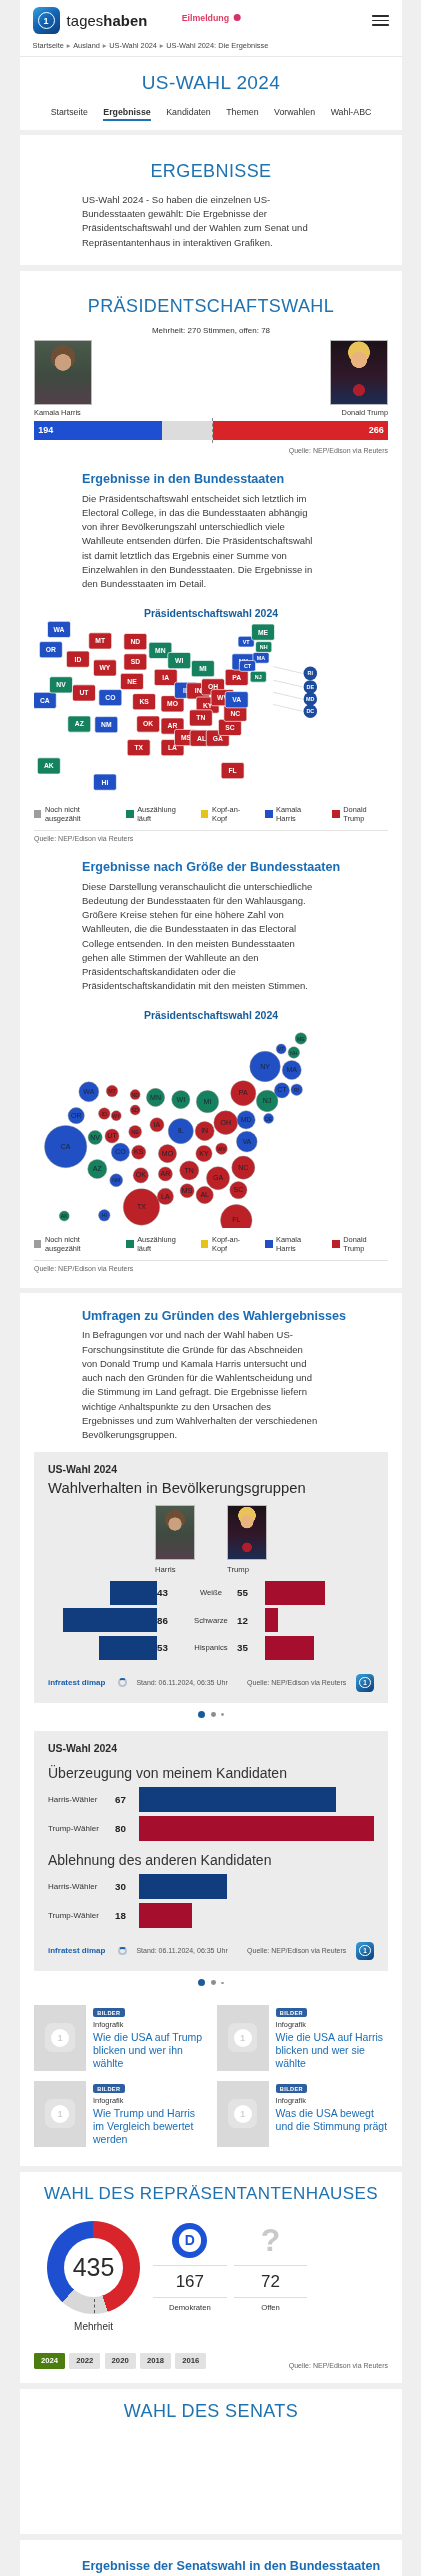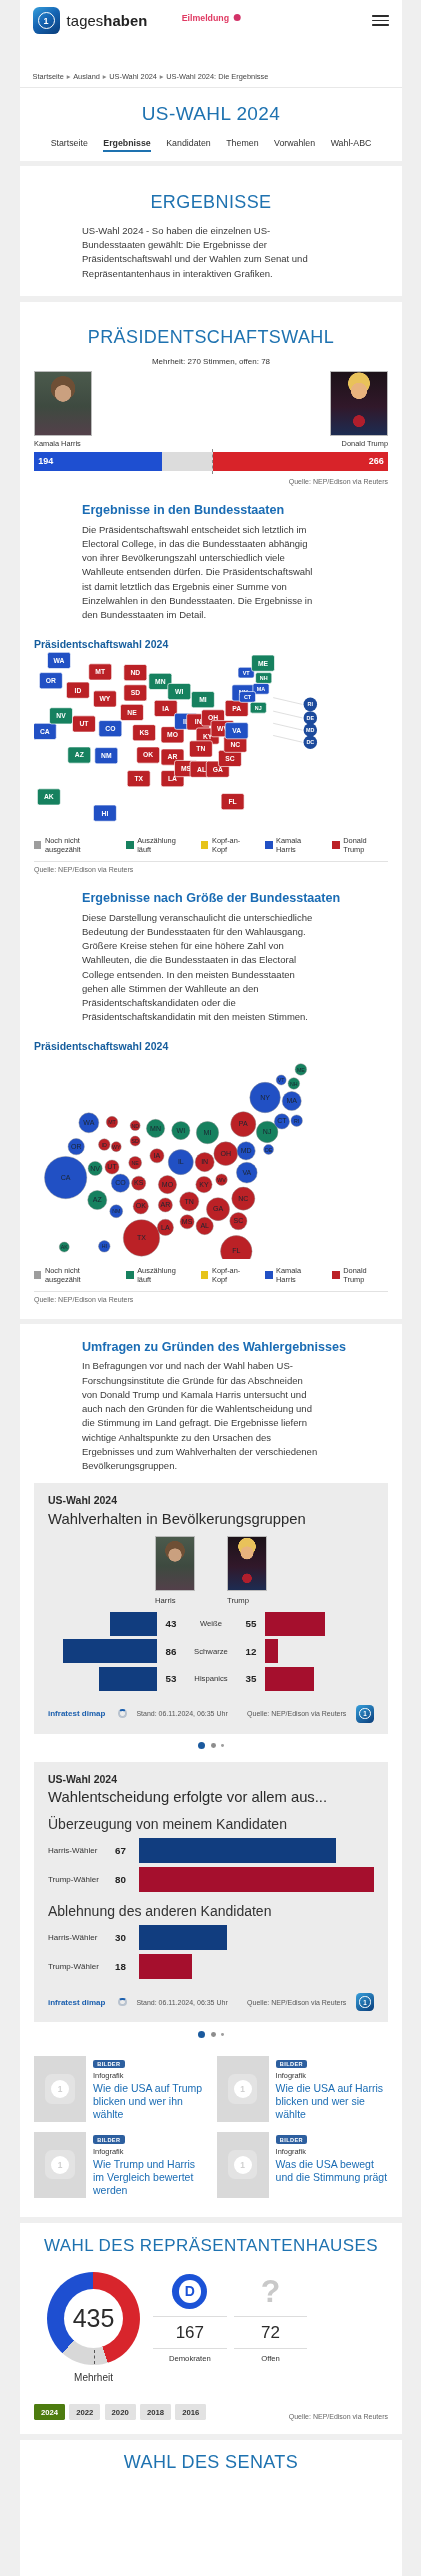--- a/index.html
+++ b/index.html
@@ -11,21 +11,21 @@
   .header { padding:7px 12.6px 4.2px 12.6px; display:flex; align-items:center; position:relative; }
   .ts-logo { width:27px; height:27px; border-radius:6.3px; background:linear-gradient(145deg,#37a0dc 0%,#1565b4 45%,#0a3d7a 100%); display:flex; align-items:center; justify-content:center; flex:0 0 auto; }
   .ts-logo .globe { width:17px; height:17px; border:1.4px solid #fff; border-radius:50%; color:#fff; font-size:9px; font-weight:bold; display:flex; align-items:center; justify-content:center; }
   .brand { font-size:14.8px; color:#222; margin-left:7px; letter-spacing:0.1px; }
   .brand b { font-weight:bold; }
   .breaking { position:absolute; left:50%; transform:translateX(-50%); top:12.6px; font-size:8.8px; font-weight:bold; color:#e03a63; display:flex; align-items:center; gap:4.2px; }
   .breaking .dot { width:7px; height:7px; border-radius:50%; background:#d23368; }
   .burger { margin-left:auto; width:17px; height:11.2px; display:flex; flex-direction:column; justify-content:space-between; cursor:pointer; }
   .burger span { height:1.8px; background:#2b2b2b; border-radius:0.7px; }
 
-  .breadcrumb { padding:2.8px 12.6px 5.6px 12.6px; font-size:7.4px; color:#444; border-bottom:0.7px solid #e8e8e8;margin-top:31px; }
+  .breadcrumb { padding:2.8px 12.6px 5.6px 12.6px; font-size:7.4px; color:#444; border-bottom:0.7px solid #e8e8e8; }
   .breadcrumb .sep { color:#888; margin:0 2.8px; }
 
   .big-title { text-align:center; font-size:19px; color:#1e72b0; padding:15.5px 0 9.8px 0; letter-spacing:0.4px; }
   .tabs { display:flex; justify-content:center; gap:15.5px; padding:2.8px 0 8.4px 0; font-size:8.8px; color:#333; }
   .tab { padding-bottom:2.8px; cursor:pointer; }
   .tab.active { font-weight:bold; border-bottom:2.1px solid #1e72b0; }
 
   .section-pad { padding:12.6px 14px 15.5px 14px; }
   .center-head { text-align:center; font-size:18px; color:#1e72b0; letter-spacing:0.4px; padding:12.6px 0 7px 0; }
   .lead { margin:4.2px 0 0 48px; width:236px; font-size:9.5px; line-height:1.5; color:#3a3a3a; }
@@ -46,40 +46,40 @@
 
   .ebar { display:flex; height:19px; position:relative; }
   .ebar .seg { height:100%; }
   .ebar .num { color:#fff; font-size:9px; font-weight:bold; line-height:19px; }
   .ebar .num.l { padding-left:4.2px; }
   .ebar .num.r { padding-right:4.2px; text-align:right; }
   .ebar .marker { position:absolute; top:-2.8px; bottom:-2.8px; border-left:1.4px dashed #8a8a8a; }
   .quelle { text-align:right; font-size:7px; color:#666; margin-top:7px; }
 
   h3.sub { margin:18px 0 5.6px 48px; font-size:12.6px; color:#1a6cb4; font-weight:bold; }
-  .chart-label { font-size:10.5px; font-weight:bold; color:#155d9d; margin:15.5px 0 1.4px 0; }
+  .chart-label { font-size:10.5px; font-weight:bold; color:#155d9d; margin:15.5px 0 1.4px 0;text-align:center; }
 
   .legend { display:flex; justify-content:center; gap:11.2px; font-size:7.4px; color:#333; padding:5.6px 0 7px 0; }
   .legend .li { display:flex; align-items:center; gap:3.5px; }
   .legend .sw { width:7.7px; height:7.7px; display:inline-block; }
   .src-line { border-top:0.7px solid #e2e2e2; padding-top:4.2px; font-size:7px; color:#666; }
 
   
   .info-card { background:#ececec; margin:9.8px 0 0 0; padding:11.2px 14px 7px 14px; }
   .kicker { font-size:10.5px; font-weight:bold; color:#2b2b2b; }
   .info-title { font-size:14.8px; color:#2b2b2b; margin-top:4.2px; }
   .duo-photos { display:flex; justify-content:center; gap:32px; margin-top:9.8px; }
   .duo { display:flex; flex-direction:column; }
   .photo.small { width:40px; height:55px; }
   .duo .nm { font-size:7.7px; color:#333; margin-top:4.2px; }
   .demo-row { display:flex; align-items:center; height:24px; margin-bottom:3.5px; }
   .demo-barzone { flex:1 1 0; height:100%; display:flex; }
   .demo-bar { height:100%; }
   .demo-bar.harris { margin-left:auto; }
-  .demo-num { width:28px; text-align:center; font-weight:bold; font-size:9.8px; color:#222; }
+  .demo-num { width:28px; font-weight:bold; font-size:9.8px; color:#222; }
   .demo-cat { width:52px; text-align:center; font-size:7.7px; color:#333; }
   .ig-footer { display:flex; align-items:center; margin-top:9.8px; padding:4.2px 0; font-size:7px; color:#555; }
   .infratest { color:#1b5fae; font-weight:bold; font-size:8px; display:flex; align-items:center; gap:13px; }
   .infratest .ring { width:8.4px; height:8.4px; border:2.1px solid #b9c3cf; border-top-color:#1b5fae; border-radius:50%; display:inline-block; }
   .ig-footer .mid { flex:1; display:flex; justify-content:space-around; }
   .mini-logo { width:18px; height:18px; border-radius:4.2px; background:linear-gradient(145deg,#37a0dc,#0a3d7a); display:flex; align-items:center; justify-content:center; }
   .mini-logo .globe { width:11.2px; height:11.2px; border:1.1px solid #fff; border-radius:50%; color:#fff; font-size:6.3px; font-weight:bold; display:flex; align-items:center; justify-content:center; }
   .dots { display:flex; justify-content:center; align-items:center; gap:5.6px; padding:8.4px 0 2.8px 0; }
   .dots .d1 { width:7px; height:7px; border-radius:50%; background:#1b5a9e; }
   .dots .d2 { width:4.9px; height:4.9px; border-radius:50%; background:#8d8d8d; }
@@ -518,21 +518,20 @@
       </div>
     </div>
     <div class="dots">
         <span class="d1"></span>
         <span class="d2"></span>
         <span class="d3"></span>
       </div>
 
     <div class="info-card">
       <div class="kicker">US-Wahl 2024</div>
-      <div class="info-title">Wahlentscheidung erfolgte vor allem aus...</div>
       <div class="grp-title">Überzeugung von meinem Kandidaten</div>
       <div class="dec-row">
         <div class="dec-label">Harris-Wähler</div>
         <div class="dec-num">67</div>
         <div class="dec-barzone">
             <div class="dec-bar" style="width: 83.75%; background: rgb(17, 61, 127);"></div>
           </div>
       </div>
       <div class="dec-row">
         <div class="dec-label">Trump-Wähler</div>

